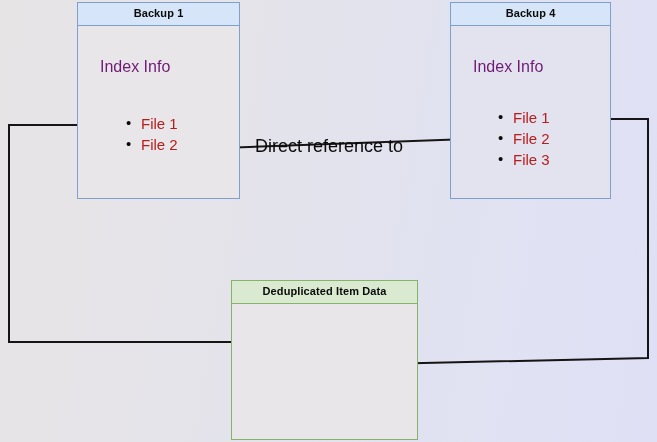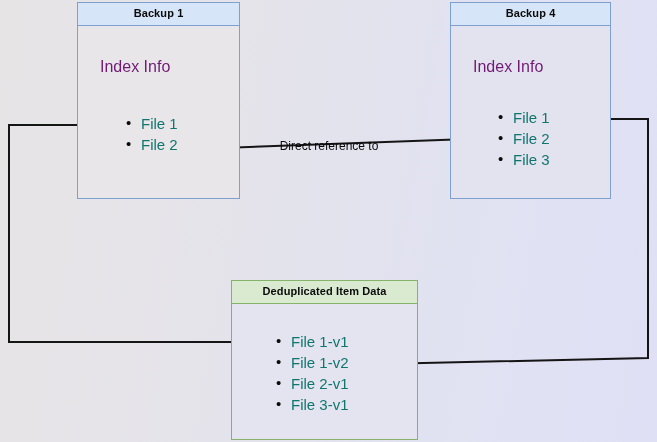--- a/index.html
+++ b/index.html
@@ -85,37 +85,37 @@
   ul.file-list {
     position: absolute;
     margin: 0;
     padding: 0;
     list-style: none;
   }
   ul.file-list li {
     position: relative;
     font-size: 15px;
     line-height: 21px;
-    color: #0f766e;
+    color: #b91c1c;
     padding-left: 15px;
     white-space: nowrap;
   }
   ul.file-list li::before {
     content: "\2022";
     position: absolute;
     left: 0;
     top: -1px;
     font-size: 15px;
     color: #0b0b0b;
   }
 
   .mid-label {
     position: absolute;
     text-align: center;
-    font-size: 12px;
+    font-size: 18px;
     line-height: 17px;
     color: #0b0b0b;
     white-space: pre-line;
   }
   .mid-label .lbl-line {
     display: block;
   }
 </style>
 </head>
 <body>
@@ -154,27 +154,19 @@
       <ul class="file-list" style="left:47px; top:81px;">
         <li>File 1</li>
         <li>File 2</li>
         <li>File 3</li>
       </ul>
     </div>
   </div>
 
   <div class="box green" id="box-dedup" style="left:231px; top:280px; width:187px; height:160px;">
     <div class="box-header">Deduplicated Item Data</div>
-    <div class="box-body">
-      <ul class="file-list" style="left:44px; top:27px;">
-        <li>File 1-v1</li>
-        <li>File 1-v2</li>
-        <li>File 2-v1</li>
-        <li>File 3-v1</li>
-      </ul>
-    </div>
   </div>
 
   <div class="mid-label" style="left:248px; top:121px; width:162px;">
     <span class="lbl-line">Direct reference to</span>
   </div>
 
 </div>
 
 </body></html>

